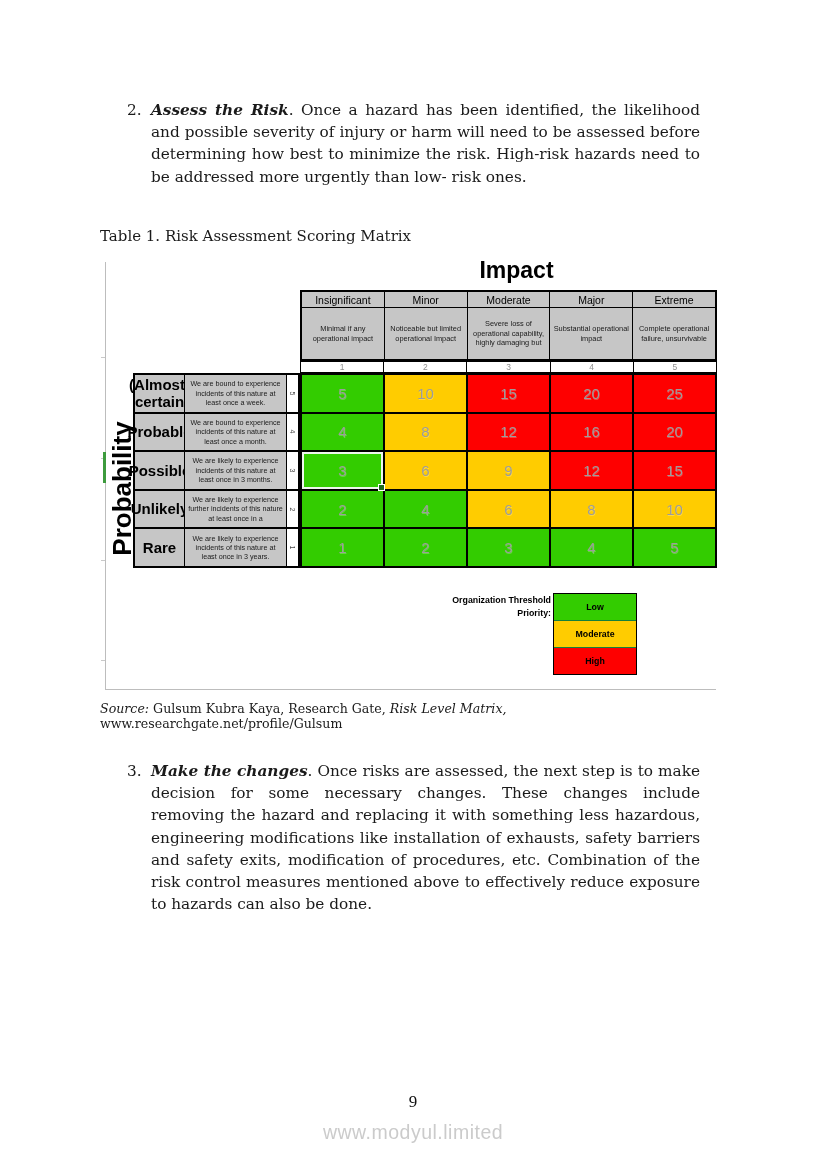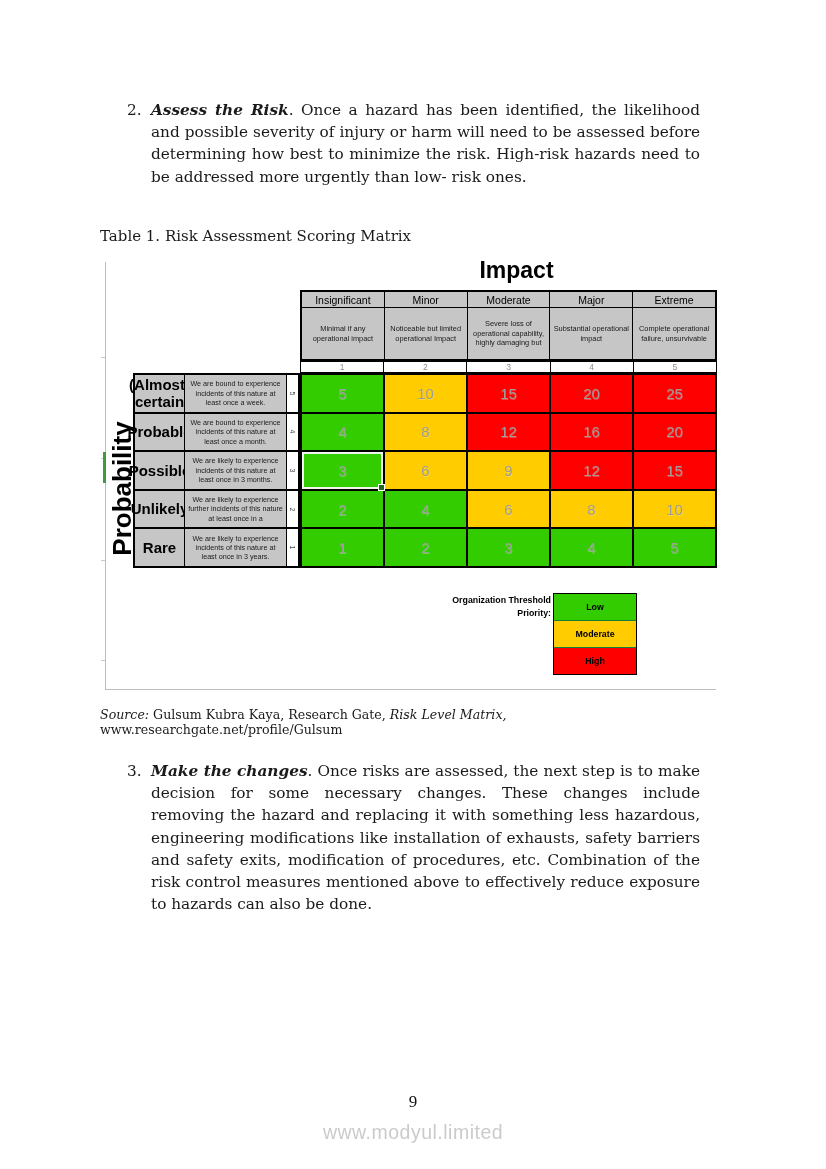--- a/index.html
+++ b/index.html
@@ -72,21 +72,21 @@
   
   .legend-label { position:absolute; left:430px; top:594px; width:121px; text-align:right;
     font-family:"Liberation Sans", sans-serif; font-weight:bold; font-size:8.8px; line-height:13px; color:#000; }
   .legend-boxes { position:absolute; left:553px; top:593px; width:84px;
     display:grid; grid-template-rows:repeat(3,26px); gap:1px; background:#15803d; border:1px solid #000;
     font-family:"Liberation Sans", sans-serif; }
   .legend-box { display:flex; align-items:center; justify-content:center;
     font-weight:bold; font-size:8.8px; color:#000; }
 
   
-  .source-line { position:absolute; left:100px; top:701px; width:640px; font-size:12.6px;margin-top:6px; }
+  .source-line { position:absolute; left:100px; top:701px; width:640px; font-size:12.6px; }
   .source-line .it { font-style:italic; }
 
   
   .page-number { position:absolute; left:0; top:1092px; width:826px; text-align:center;
     font-family:cursive; font-size:17px; color:#111; }
   .watermark { position:absolute; left:0; top:1121px; width:826px; text-align:center;
     font-family:"Liberation Sans", sans-serif; font-size:19.5px; color:#cbcbcb; letter-spacing:0.5px; }
 </style>
 </head>
 <body>

